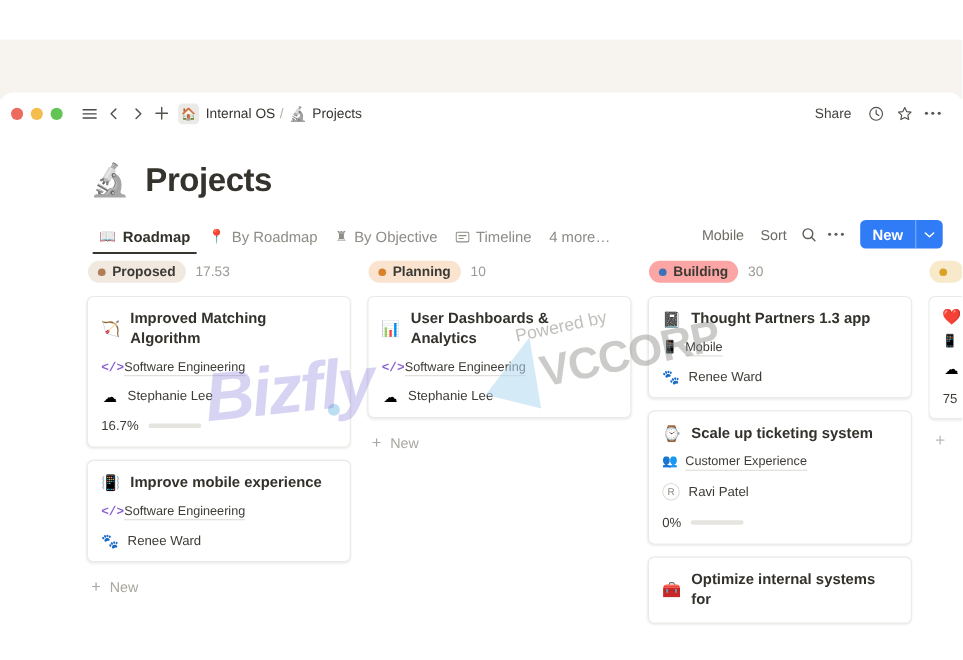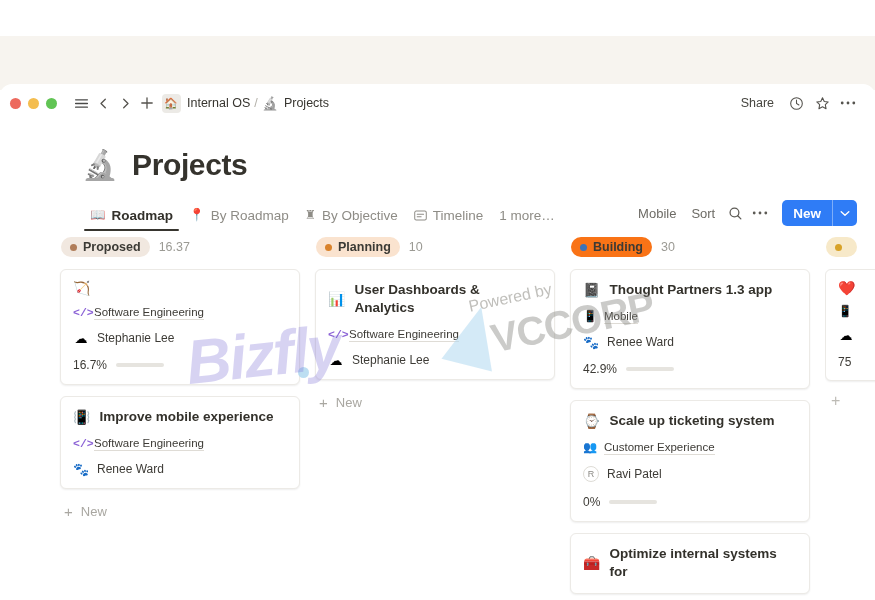--- a/index.html
+++ b/index.html
@@ -88,21 +88,21 @@
   .newbtn .nlabel {
     color:#fff; font-size: 13.5px; font-weight: bold; padding: 0 11px;
     display:flex; align-items:center;
   }
   .newbtn .ndiv { width:1px; background: rgba(255,255,255,0.38); }
   .newbtn .ncaret { width: 24px; display:flex; align-items:center; justify-content:center; color:#fff; }
 
   
   .board {
     position: absolute; left: 0; top: 150px; right: 0; bottom: 0;
-    padding-left: 60px; display: flex; gap: 0; overflow: hidden;
+    padding-left: 79px; display: flex; gap: 0; overflow: hidden;
   }
   .col { width: 255px; flex: none; padding-right: 15px; }
   .col.partial { width: 60px; overflow: hidden; }
 
   .col-head { display: flex; align-items: center; gap: 9px; height: 26px; padding-left: 1px; }
   .pill {
     display: inline-flex; align-items: center; gap: 6px;
     height: 20px; padding: 0 9px; border-radius: 10px;
     font-size: 12.5px; font-weight: bold; color: #3b3a35; white-space: nowrap;
   }
@@ -267,21 +267,21 @@
         </div>
         <div class="vtab">
           <span class="vicon">
             <svg width="13" height="11" viewBox="0 0 14 12" fill="none" stroke="#8e8c86" stroke-width="1.1">
               <rect x="0.7" y="1.2" width="12.6" height="9.6" rx="1.6"></rect>
               <path d="M3.4 4.6h7M3.4 7.4h4.3" stroke-linecap="round"></path>
             </svg>
           </span>
           <span class="vlabel">Timeline</span>
         </div>
-        <div class="vmore">1 more…</div>
+        <div class="vmore">4 more…</div>
       </div>
 
       <div class="viewbar-right">
         <span class="vr-text">Mobile</span>
         <span class="vr-text">Sort</span>
         <span class="vr-icon">
           <svg width="15" height="15" viewBox="0 0 16 16" fill="none" stroke="#5d5b56" stroke-width="1.35" stroke-linecap="round">
             <circle cx="6.9" cy="6.9" r="4.7"></circle>
               <path d="M10.4 10.4l3.3 3.3"></path>
           </svg>
@@ -306,27 +306,28 @@
     </div>
 
     <div class="board">
 
       <div class="col">
         <div class="col-head">
           <span class="pill" id="pill0" style="background: rgb(241, 232, 224);">
             <span class="pdot" id="pdot0" style="background: rgb(176, 125, 90);"></span>
             <span>Proposed</span>
           </span>
-          <span class="col-count">16.37</span>
+          <span class="col-count">17.53</span>
         </div>
         <div class="cards">
 
           <div class="card">
             <div class="card-title-row">
               <span class="card-emoji">🏹</span>
+              <span class="card-title">Improved Matching Algorithm</span>
             </div>
             <div class="meta-row">
               <span class="meta-icon code-icon">&lt;/&gt;</span>
               <span class="meta-text">Software Engineering</span>
             </div>
             <div class="person-row">
               <span class="avatar-emoji">☁</span>
               <span class="person-name">Stephanie Lee</span>
             </div>
             <div class="prog-row">
@@ -384,46 +385,40 @@
           </div>
           <div class="newrow">
             <span class="plus">+</span>
             <span class="ntxt">New</span>
           </div>
         </div>
       </div>
 
       <div class="col">
         <div class="col-head">
-          <span class="pill" id="pill2" style="background: #f97316; justify-content: space-between;">
+          <span class="pill" id="pill2" style="background: #fca5a5; justify-content: space-between;">
             <span class="pdot" id="pdot2" style="background: rgb(59, 115, 185);"></span>
             <span>Building</span>
           </span>
           <span class="col-count">30</span>
         </div>
         <div class="cards">
 
           <div class="card">
             <div class="card-title-row">
               <span class="card-emoji">📓</span>
               <span class="card-title">Thought Partners 1.3 app</span>
             </div>
             <div class="meta-row">
               <span class="meta-icon">📱</span>
               <span class="meta-text">Mobile</span>
             </div>
             <div class="person-row">
               <span class="avatar-emoji">🐾</span>
               <span class="person-name">Renee Ward</span>
-            </div>
-            <div class="prog-row">
-              <span class="prog-num">42.9%</span>
-              <span class="prog-track">
-                <span class="prog-fill" id="pf-2-0" style="width: 42.9%;"></span>
-              </span>
             </div>
           </div>
 
           <div class="card">
             <div class="card-title-row">
               <span class="card-emoji">⌚</span>
               <span class="card-title">Scale up ticketing system</span>
             </div>
             <div class="meta-row">
               <span class="meta-icon">👥</span>

